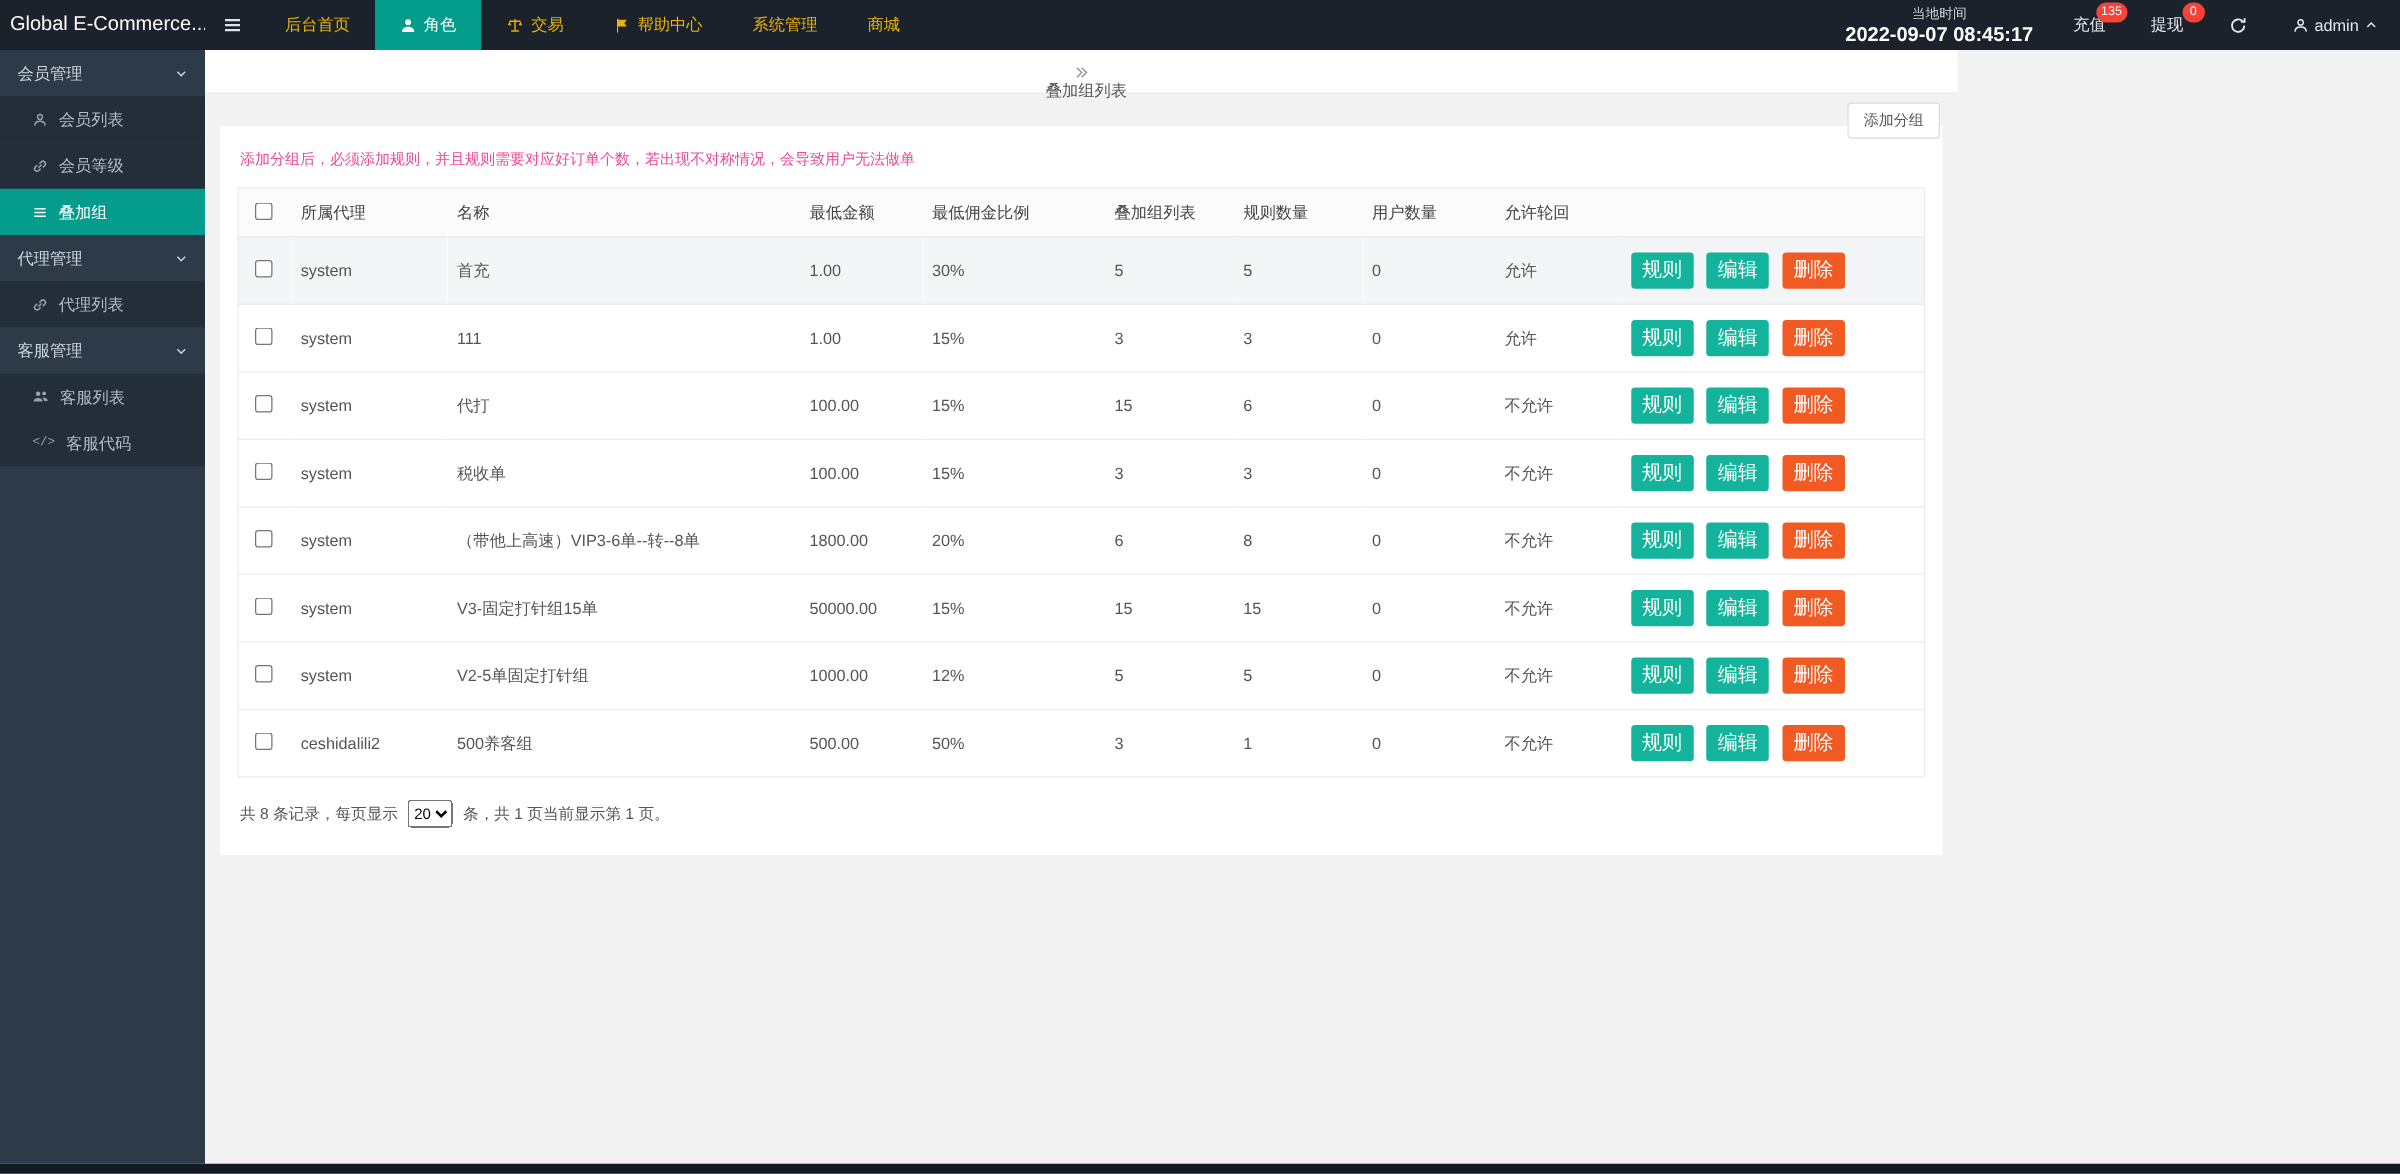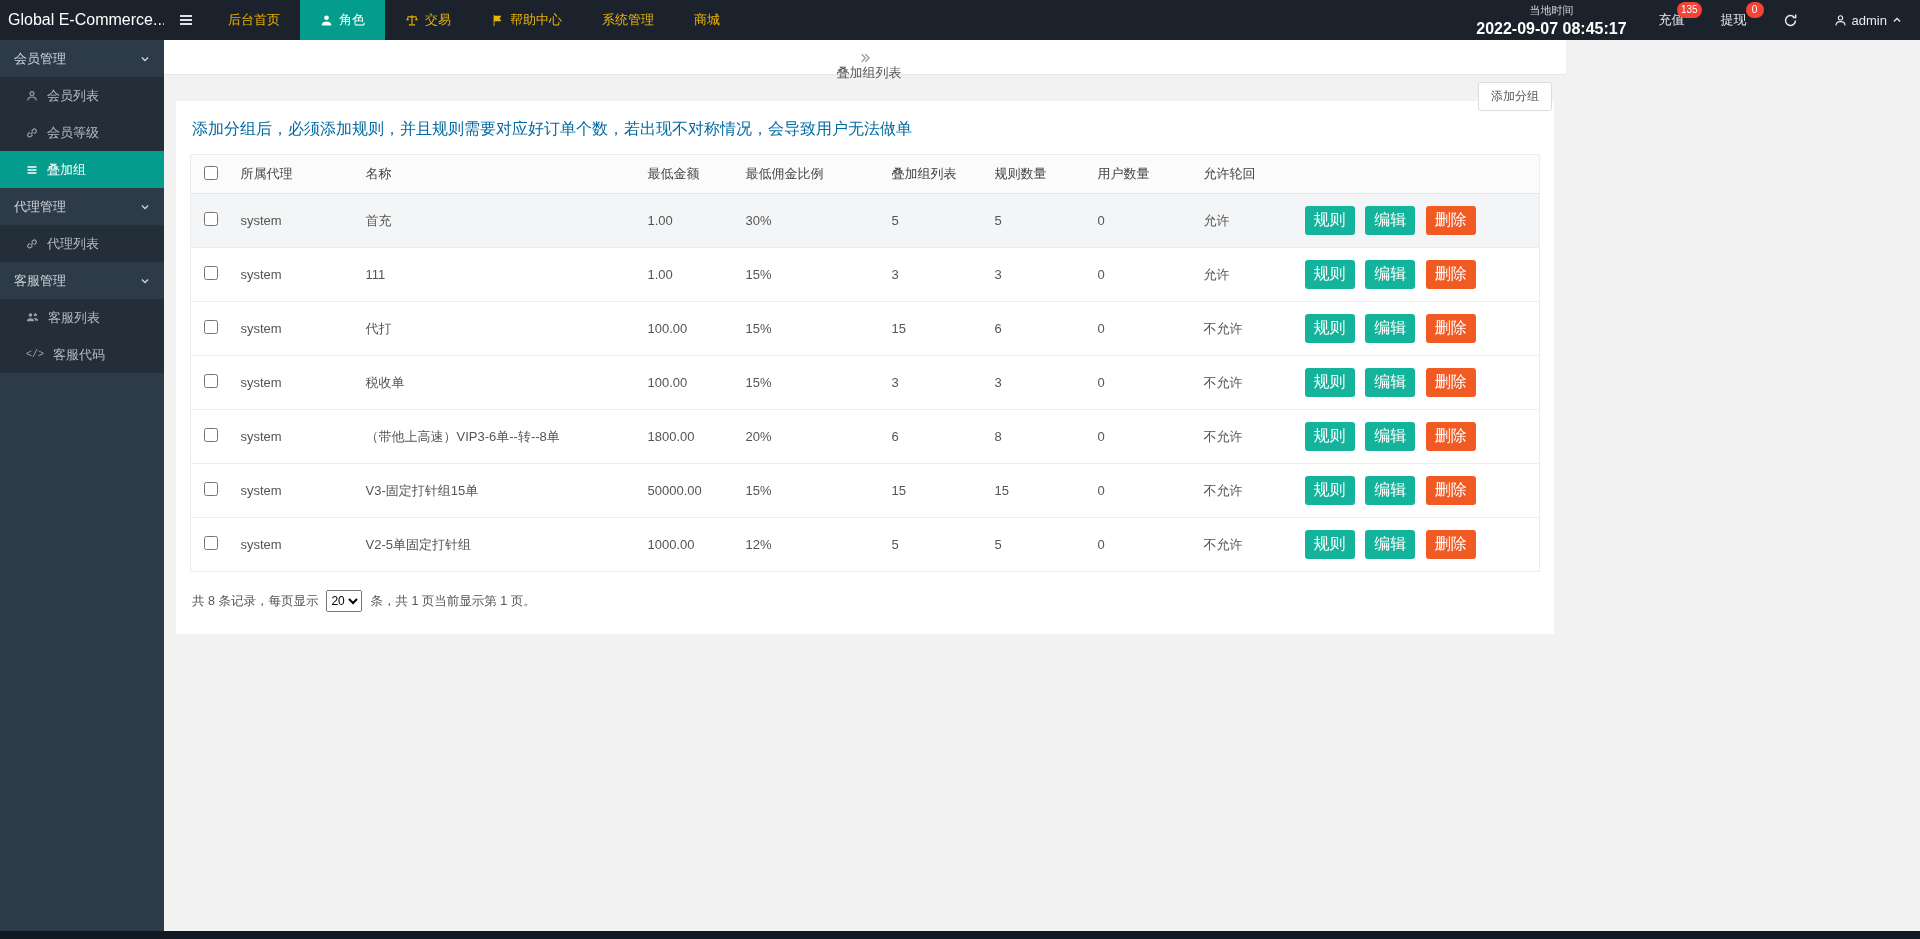--- a/index.html
+++ b/index.html
@@ -49,21 +49,21 @@
   
   .main { position:fixed; top:40px; left:164px; right:0; bottom:8px; background:#f2f2f2; overflow:hidden; }
   .page-inner { width:1402px; }
   .breadcrumb-bar { height:35px; background:#fff; border-bottom:1px solid #e8e8e8;
     display:flex; align-items:center; padding:12px 14px;flex-direction:column; }
   .crumb-title { margin-left:8px; font-size:13px; color:#555; }
   .add-group-btn { margin-left:auto; background:#fff; border:1px solid #dcdcdc; border-radius:3px;
     padding:5px 12px; font-size:12px; color:#555; cursor:pointer; }
 
   .card { margin:26px 12px 0 12px; width:1378px; background:#fff; padding:14px 14px 22px 14px; }
-  .hint { font-size:16px; color:#0369a1; margin:4px 2px 14px 2px; }
+  .hint { font-size:12px; color:#ec4899; margin:4px 2px 14px 2px; }
 
   .data-table { width:100%; border-collapse:collapse; table-layout:fixed; border:1px solid #ececec; }
   .data-table th { font-weight:normal; text-align:left; font-size:13px; color:#444;
     padding:10px 8px; background:#fbfbfb; border-bottom:1px solid #e6e6e6; white-space:nowrap; }
   .data-table td { font-size:13px; color:#555; padding:12px 8px; border-bottom:1px solid #ececec;
     white-space:nowrap; overflow:hidden; }
   .data-table tbody tr { background:#fff; }
   .data-table tbody tr:first-child { background:#f4f5f6; }
   .col-check { width:42px; padding-left:13px !important; }
   .col-agent { width:125px; } .col-name { width:282px; } .col-amount { width:98px; }
@@ -392,20 +392,36 @@
     <td>5</td>
     <td>0</td>
     <td>不允许</td>
     <td class="col-actions">
       <button class="btn btn-teal">规则</button>
       <button class="btn btn-teal">编辑</button>
       <button class="btn btn-orange">删除</button>
     </td>
   </tr>
 
+  <tr class="table-row">
+    <td class="col-check"><input type="checkbox" style=""></td>
+    <td>ceshidalili2</td>
+    <td>500养客组</td>
+    <td>500.00</td>
+    <td>50%</td>
+    <td>3</td>
+    <td>1</td>
+    <td>0</td>
+    <td>不允许</td>
+    <td class="col-actions">
+      <button class="btn btn-teal">规则</button>
+      <button class="btn btn-teal">编辑</button>
+      <button class="btn btn-orange">删除</button>
+    </td>
+  </tr>
 </tbody>
       </table>
 
       <div class="pagination">
         <span>共 8 条记录，每页显示</span>
         <select>
           <option selected="">20</option>
         </select>
         <span>条，共 1 页当前显示第 1 页。</span>
       </div>

